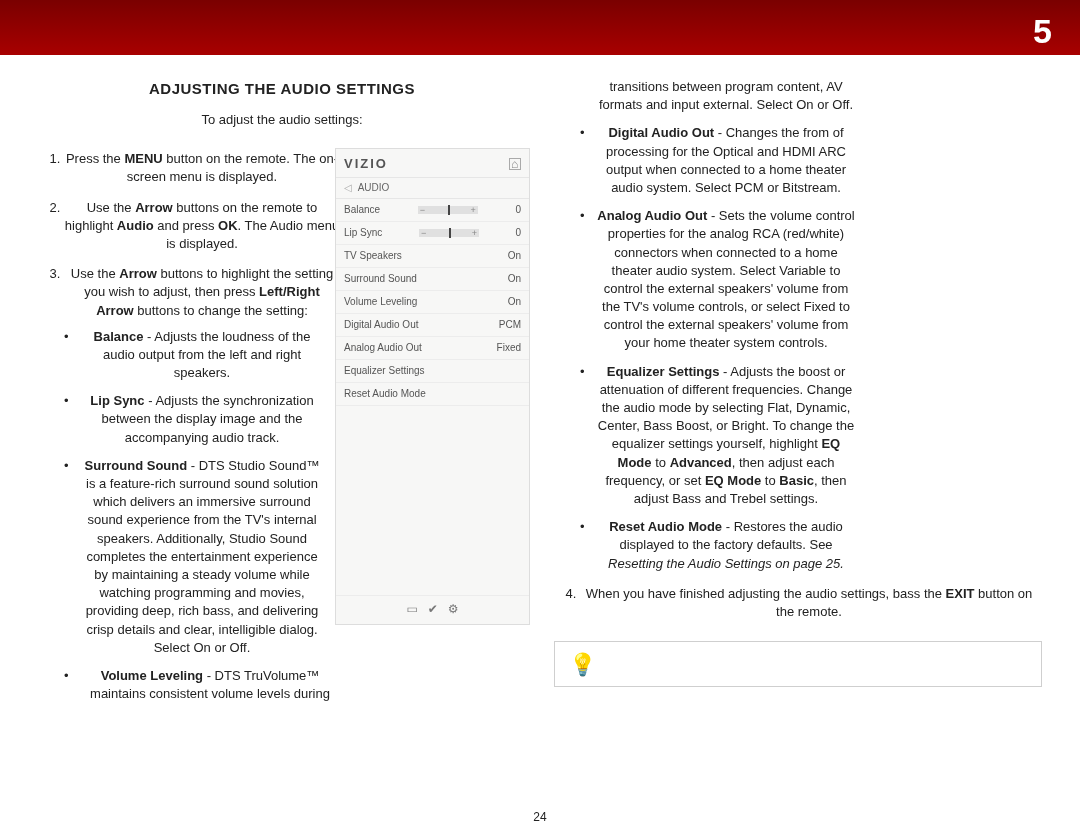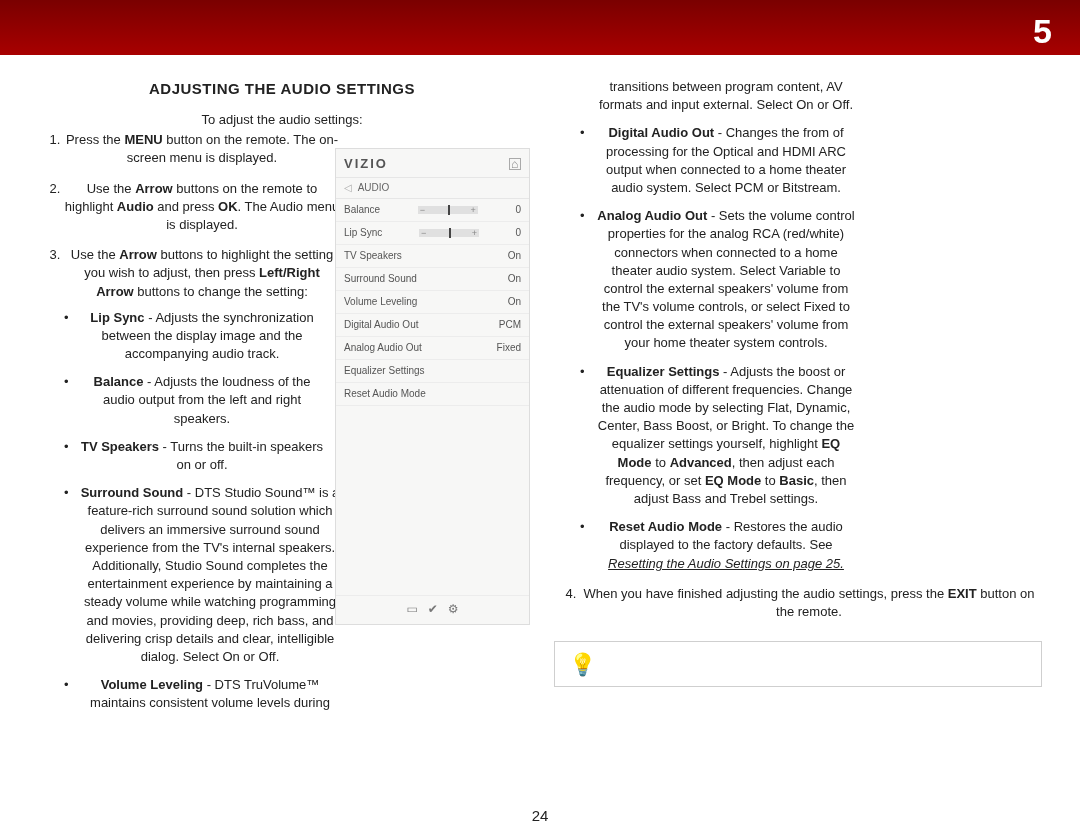--- a/index.html
+++ b/index.html
@@ -28,34 +28,34 @@
     column-gap: 28px;
     text-align: center;
   }
   .heading {
     font-size: 15px;
     font-weight: bold;
     letter-spacing: 0.5px;
     margin-bottom: 12px;
     break-after: avoid;
   }
-  .intro { margin-bottom: 2px; }
+  .intro { margin-bottom: 21px; }
   ol.steps { list-style: decimal; margin-left: 26px; }
   ol.steps > li { margin-bottom: 12px; padding-right: 4px; }
   ol.steps > li:first-child,
   ol.steps > li:nth-child(2),
   ol.steps > li:nth-child(3) { width: 280px; }
   ul.bullets { list-style: none; margin-top: 8px; }
   ul.bullets > li { position: relative; padding-left: 16px; margin-bottom: 10px; }
   ul.bullets > li:nth-child(1),
   ul.bullets > li:nth-child(2),
   ul.bullets > li:nth-child(3) { width: 260px; }
   ul.bullets > li::before { content: "•"; position: absolute; left: 0; }
   .bold { font-weight: bold; }
-  .italic { font-style: italic; text-decoration: underline; }
+  .italic { font-style: italic; }
 
   .menu-panel {
     position: absolute;
     top: 148px;
     left: 335px;
     width: 195px;
     background: #f7f7f6;
     border: 1px solid #ddd;
     font-size: 10px;
     color: #555;
@@ -106,21 +106,21 @@
     padding: 10px 14px;
     gap: 12px;
     margin-top: 20px;
     font-size: 13px;
   }
   .bulb-icon {
     font-size: 22px; color:#888; line-height:1; margin-top:2px;
   }
   .page-num {
     position: absolute; bottom: 8px; left: 50%; transform: translateX(-50%);
-    font-size: 15px;
+    font-size: 12px;
   }
 </style>
 </head>
 <body>
 
 <div class="top-band">
   <div class="chapter-num">5</div>
 </div>
 
 <div class="page-body">
@@ -132,33 +132,32 @@
     <li>
       <span>Press the </span><span class="bold">MENU</span><span> button on the remote. The on-screen menu is displayed.</span>
     </li>
     <li>
       <span>Use the </span><span class="bold">Arrow</span><span> buttons on the remote to highlight </span><span class="bold">Audio</span><span> and press </span><span class="bold">OK</span><span>. The Audio menu is displayed.</span>
     </li>
     <li>
       <span>Use the </span><span class="bold">Arrow</span><span> buttons to highlight the setting you wish to adjust, then press </span><span class="bold">Left/Right Arrow</span><span> buttons to change the setting:</span>
 
       <ul class="bullets">
+        <li><span class="bold">Balance</span><span> - Adjusts the loudness of the audio output from the left and right speakers.</span></li>
         <li><span class="bold">Lip Sync</span><span> - Adjusts the synchronization between the display image and the accompanying audio track.</span></li>
-        <li><span class="bold">Balance</span><span> - Adjusts the loudness of the audio output from the left and right speakers.</span></li>
-        <li><span class="bold">TV Speakers</span><span> - Turns the built-in speakers on or off.</span></li>
         <li><span class="bold">Surround Sound</span><span> - DTS Studio Sound™ is a feature-rich surround sound solution which delivers an immersive surround sound experience from the TV's internal speakers. Additionally, Studio Sound completes the entertainment experience by maintaining a steady volume while watching programming and movies, providing deep, rich bass, and delivering crisp details and clear, intelligible dialog. Select On or Off.</span></li>
         <li><span class="bold">Volume Leveling</span><span> - DTS TruVolume™ maintains consistent volume levels during transitions between program </span><span>content, AV formats and input external. Select On or Off.</span></li>
         <li><span class="bold">Digital Audio Out</span><span> - Changes the from of processing for the Optical and HDMI ARC output when connected to a home theater audio system. Select PCM or Bitstream.</span></li>
         <li><span class="bold">Analog Audio Out</span><span> - Sets the volume control properties for the analog RCA (red/white) connectors when connected to a home theater audio system. Select Variable to control the external speakers' volume from the TV's volume controls, or select Fixed to control the external speakers' volume from your home theater system controls.</span></li>
         <li><span class="bold">Equalizer Settings</span><span> - Adjusts the boost or attenuation of different frequencies. Change the audio mode by selecting Flat, Dynamic, Center, Bass Boost, or Bright. To change the equalizer settings yourself, highlight </span><span class="bold">EQ Mode</span><span> to </span><span class="bold">Advanced</span><span>, then adjust each frequency, or set </span><span class="bold">EQ Mode</span><span> to </span><span class="bold">Basic</span><span>, then adjust Bass and Trebel settings.</span></li>
         <li><span class="bold">Reset Audio Mode</span><span> - Restores the audio displayed to the factory defaults. See </span><span class="italic">Resetting the Audio Settings on page 25.</span></li>
       </ul>
     </li>
     <li>
-      <span>When you have finished adjusting the audio settings, press the </span><span class="bold">EXIT</span><span> button on the remote.</span>
+      <span>When you have finished adjusting the audio settings, bass the </span><span class="bold">EXIT</span><span> button on the remote.</span>
     </li>
   </ol>
 
   <div class="note-box">
     <div class="bulb-icon">💡</div>
   </div>
 </div>
 
 <div class="menu-panel">
   <div class="menu-header">

